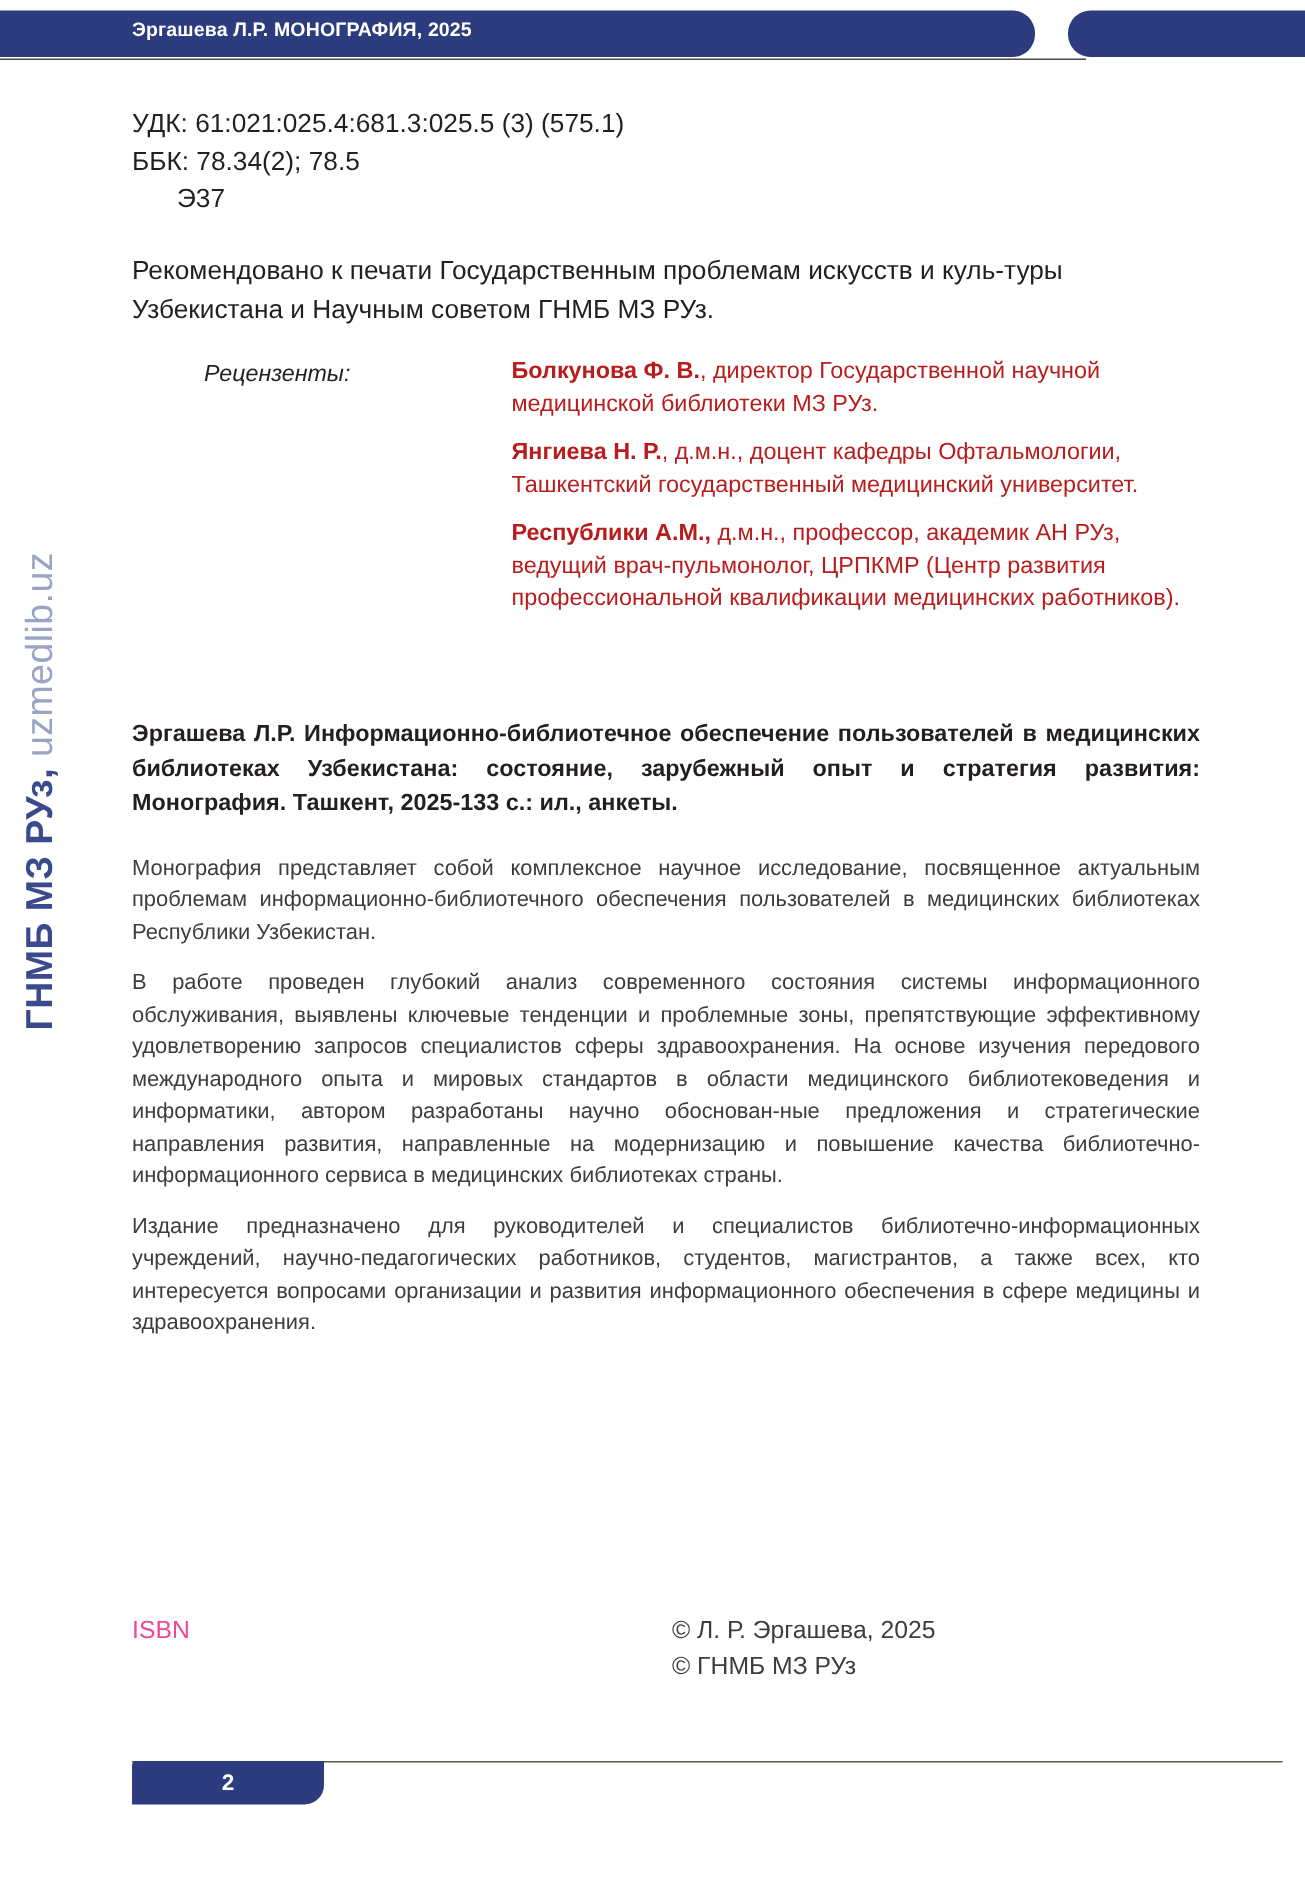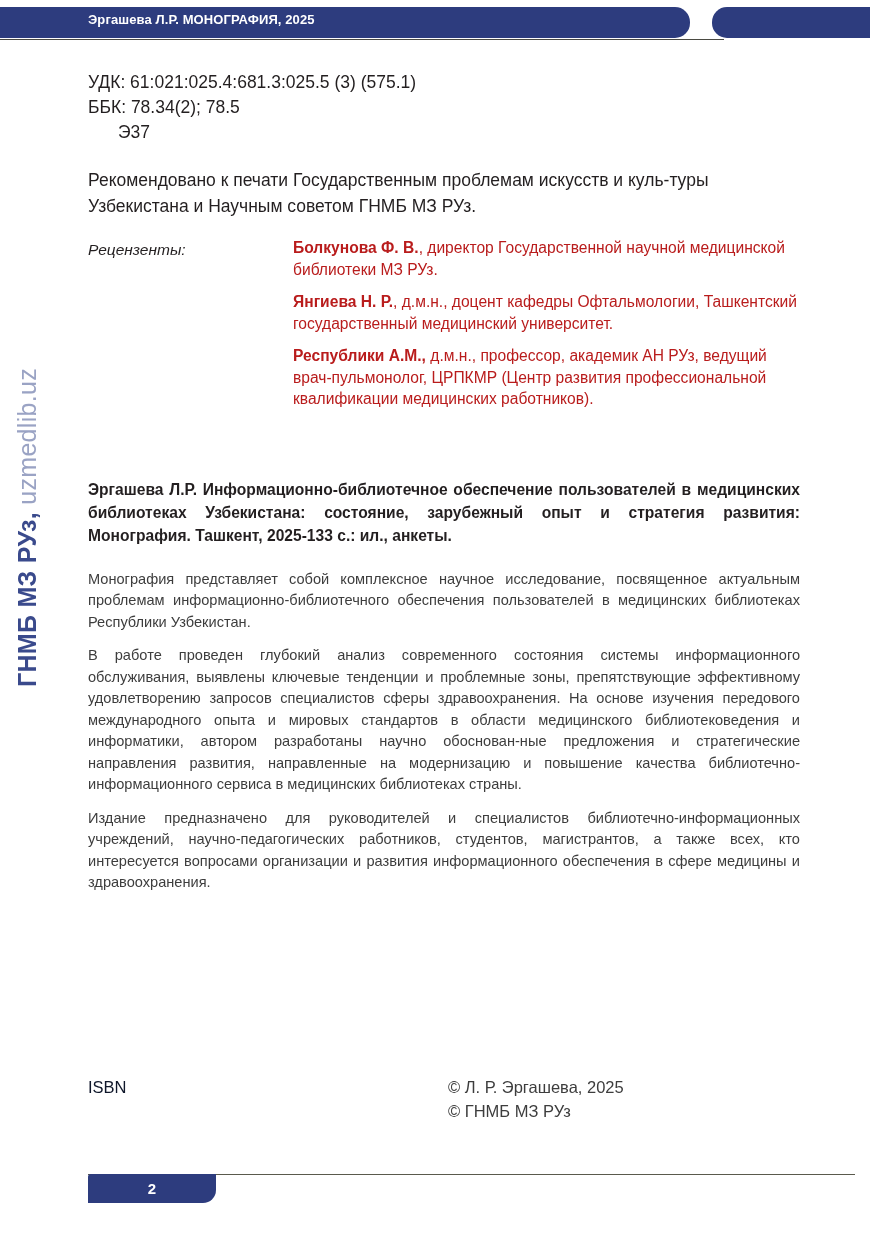--- a/index.html
+++ b/index.html
@@ -121,20 +121,21 @@
     align-items: flex-start;
   }
   .reviewers-label {
     width: 205px;
     flex: 0 0 205px;
     font-style: italic;
     font-size: 15.5px;
     line-height: 22px;
     padding-top: 2px;
     color: #231f20;
+    margin-left: 48px;
   }
   .reviewers-list {
     flex: 1 1 auto;
   }
   .reviewer {
     font-size: 15.6px;
     line-height: 21.5px;
     margin-bottom: 11px;
     color: #b91c1c;
   }
@@ -177,21 +178,21 @@
     top: 1075px;
     width: 712px;
     display: flex;
     align-items: flex-start;
   }
   .imprint-isbn {
     width: 360px;
     flex: 0 0 360px;
     font-size: 16.5px;
     line-height: 24px;
-    color: #0f172a;
+    color: #ec4899;
   }
   .imprint-rights {
     flex: 1 1 auto;
     font-size: 16.5px;
     line-height: 24px;
     color: #3d3d3d;
   }
 
   
   .footer-rule {

